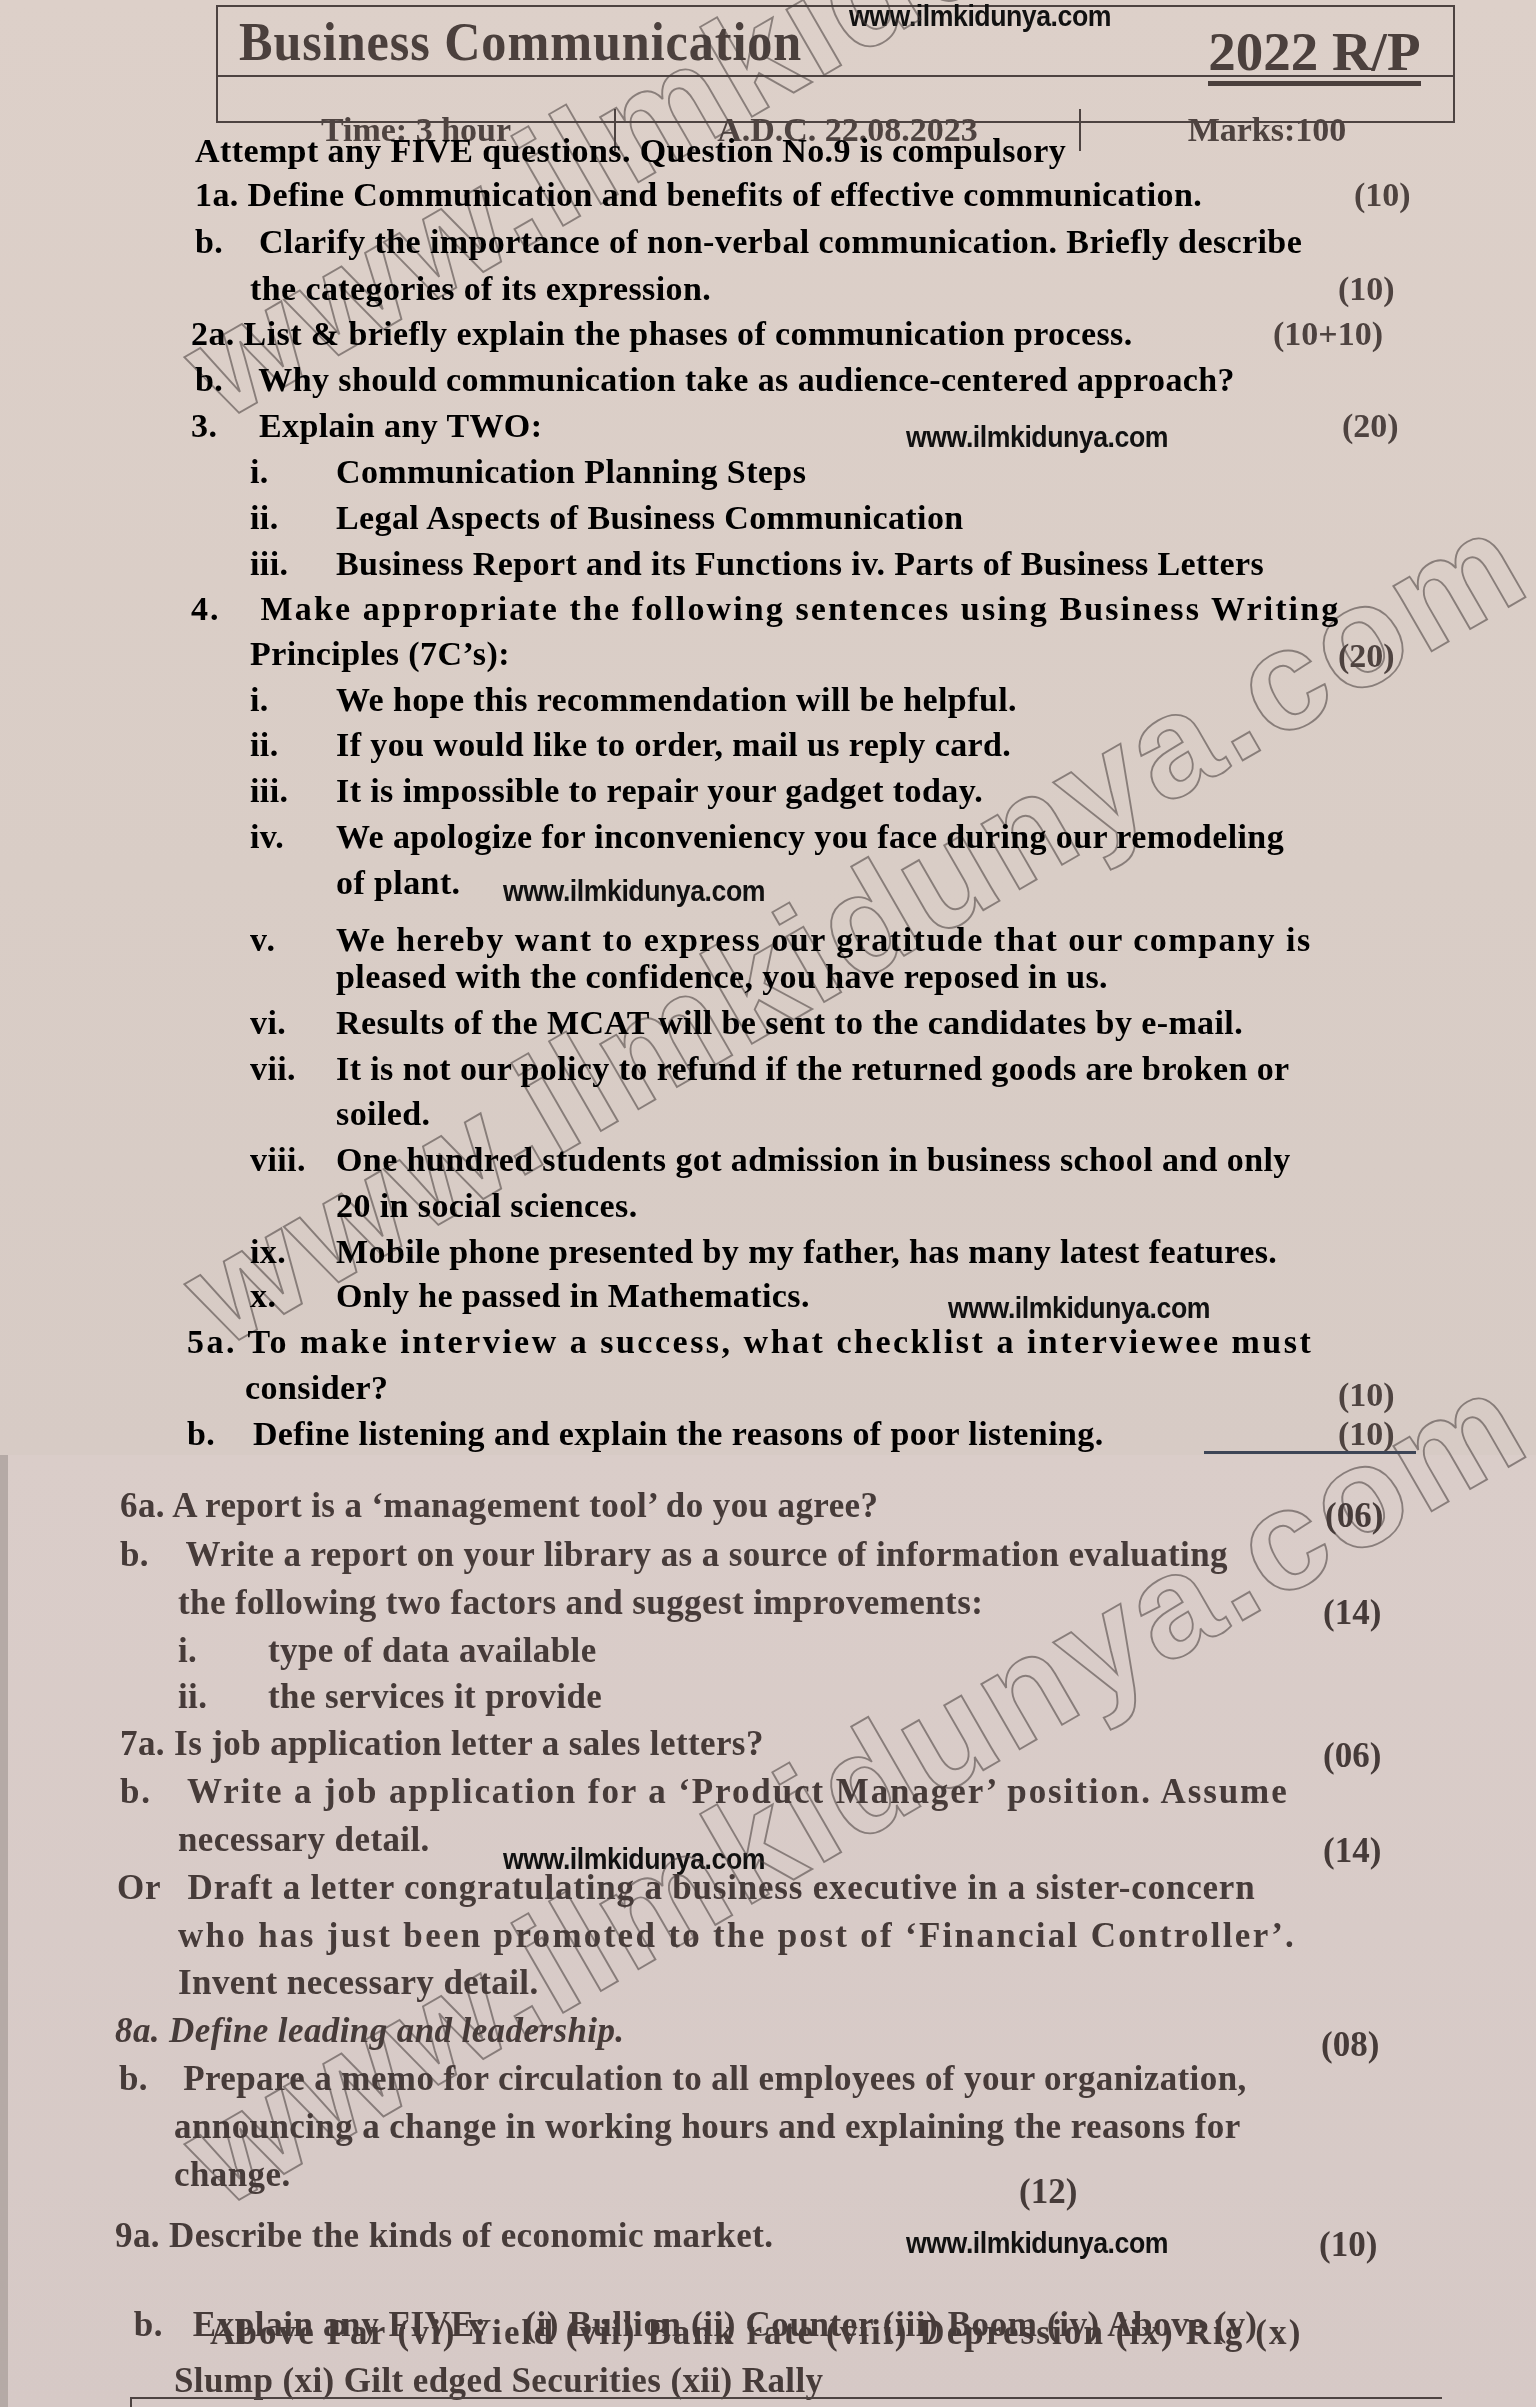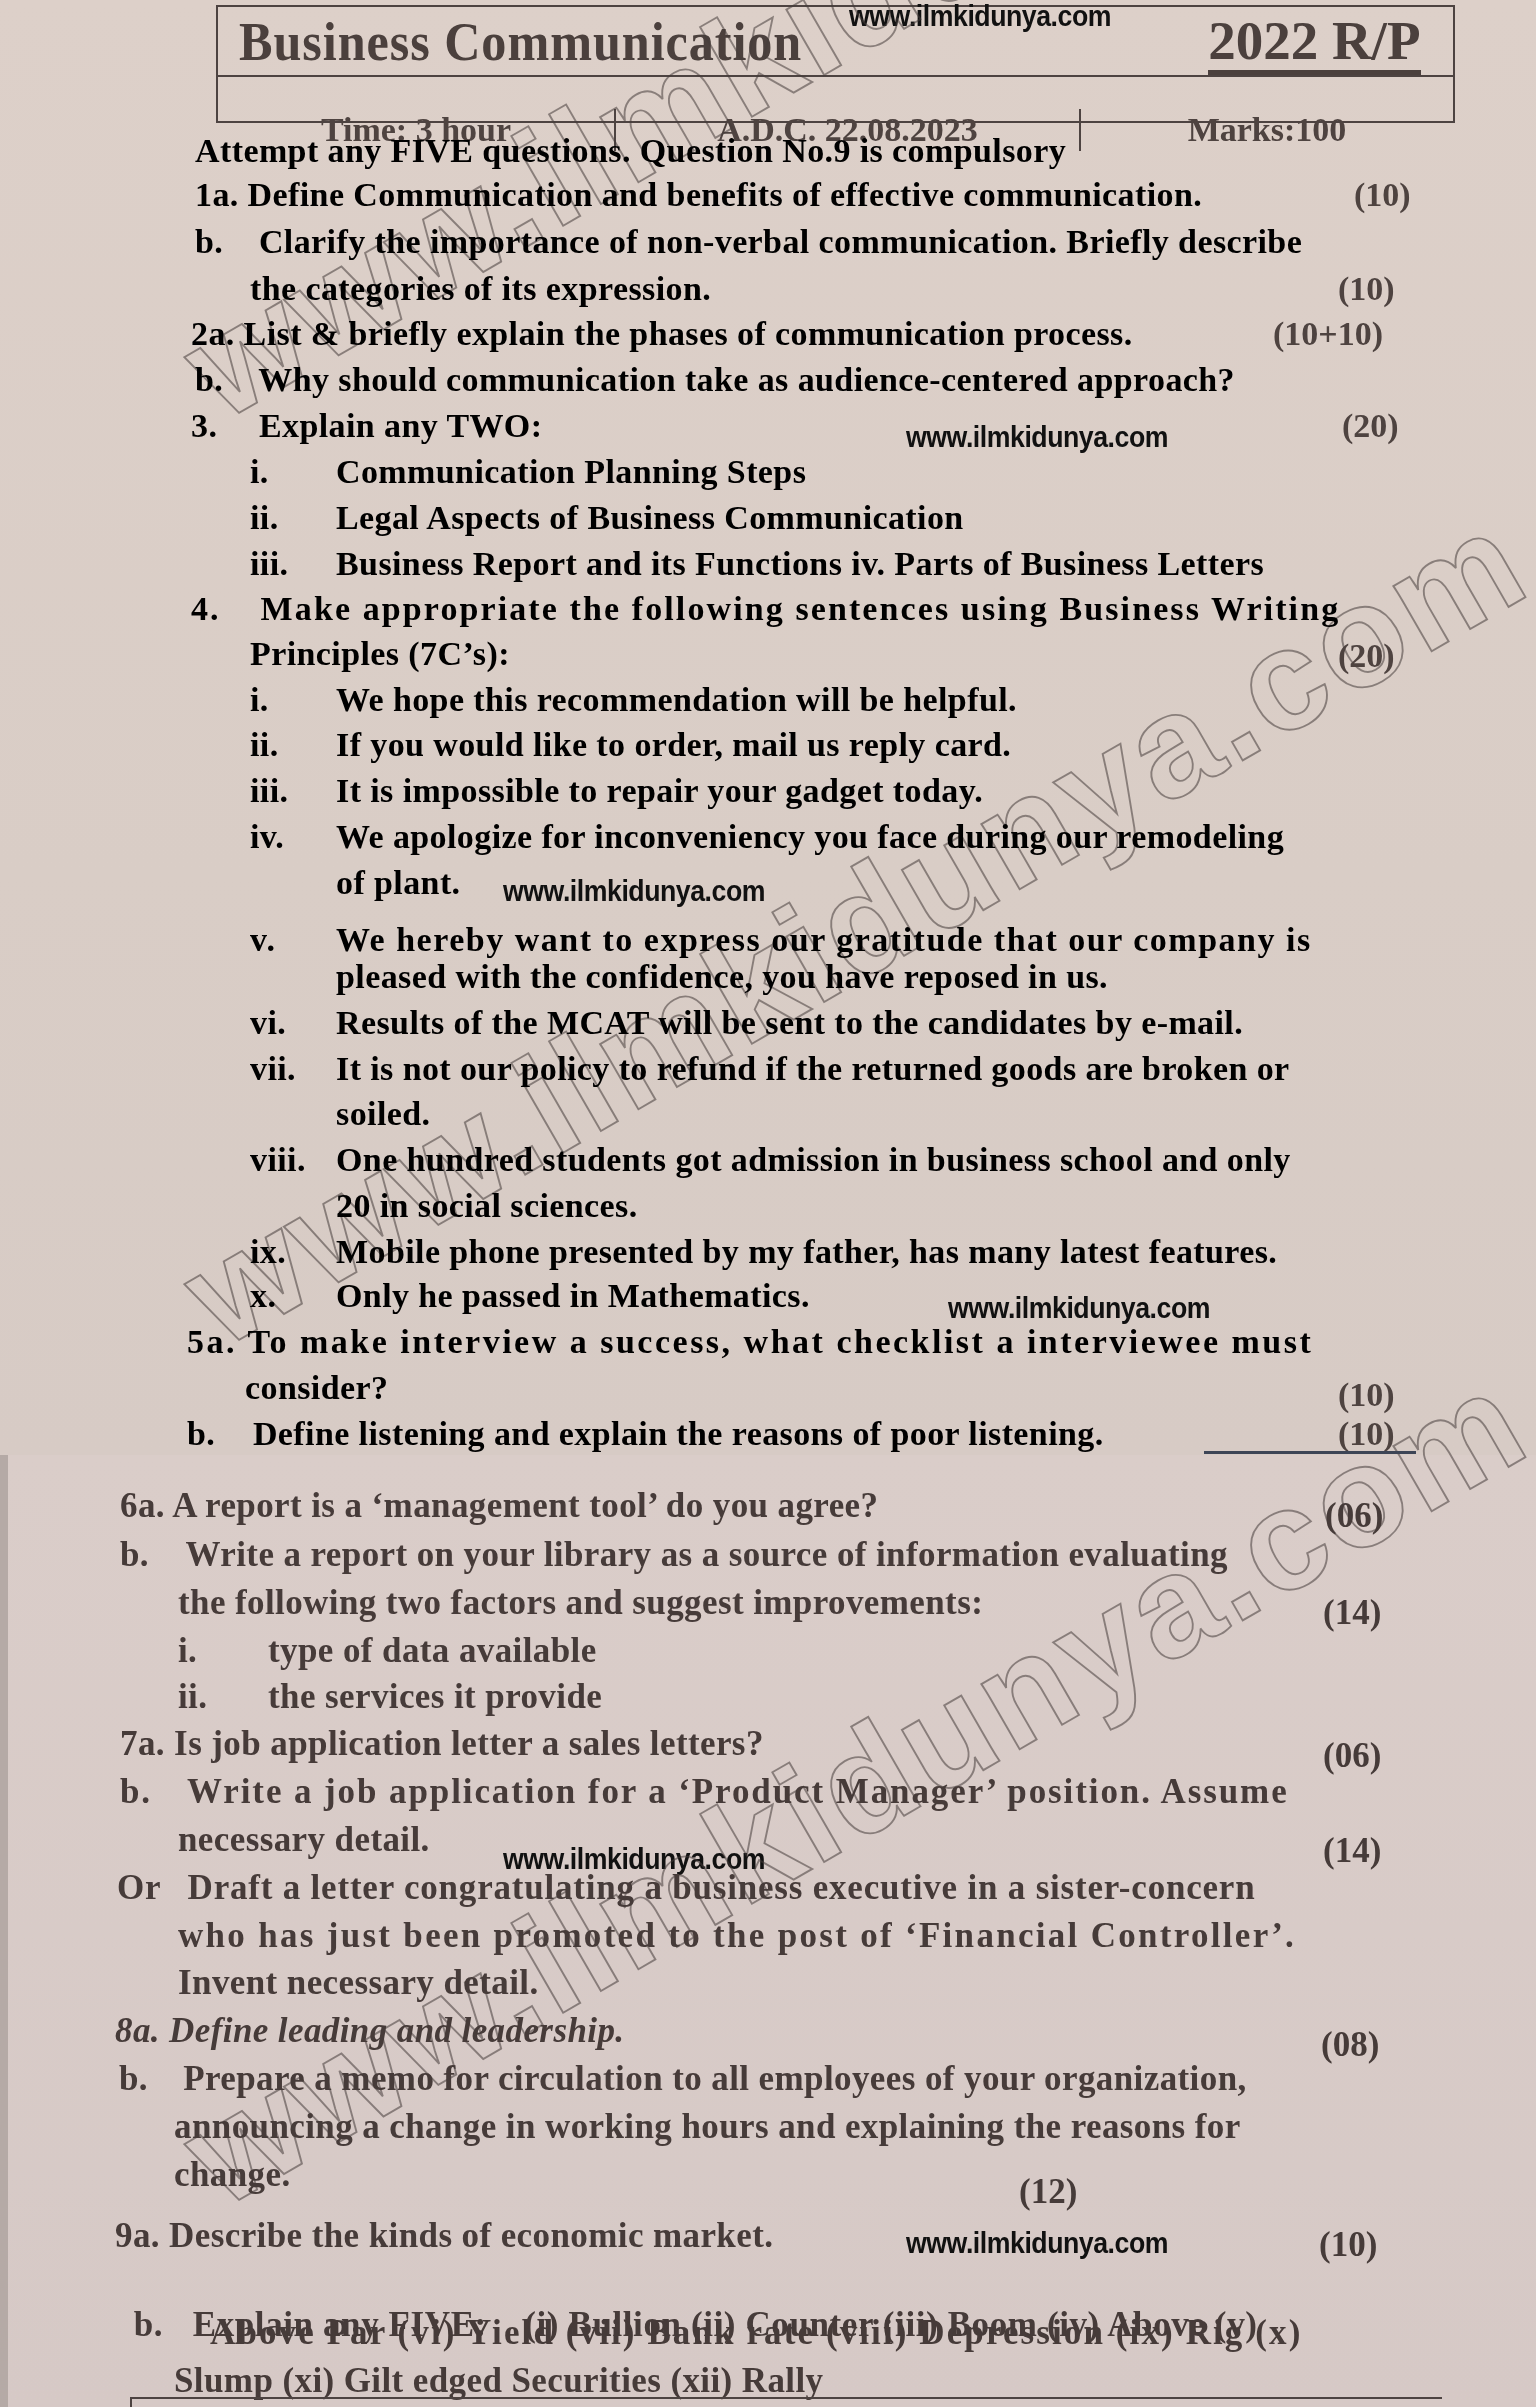--- a/index.html
+++ b/index.html
@@ -29,21 +29,21 @@
   .hdr-row1 {
     position: absolute; left: 0; top: 0; width: 100%; height: 70px;
     border-bottom: 2.9px solid #4d4341; box-sizing: border-box;
   }
   .hdr-title {
     position: absolute; left: 21px; top: 3.8px;
     font-size: 54px; font-weight: bold; letter-spacing: 1px; color: #4b403d;
     transform: scaleX(0.93); transform-origin: left;
   }
   .hdr-year {
-    position: absolute; right: 32.5px; top: 4px;
+    position: absolute; right: 32.5px; top: 15px;
     font-size: 55px; font-weight: bold; color: #4b403d;
     border-bottom: 5.7px solid #4b403d; line-height: 59px;
   }
   .hdr-row2 {
     position: absolute; left: 0; top: 70px; width: 100%; height: 42px; display: flex; margin-top: 32px;
   }
   .hdr-cell {
     height: 100%; display: flex; align-items: center; justify-content: center;
     font-size: 34px; font-weight: bold; color: #4e4340; box-sizing: border-box;
   }

